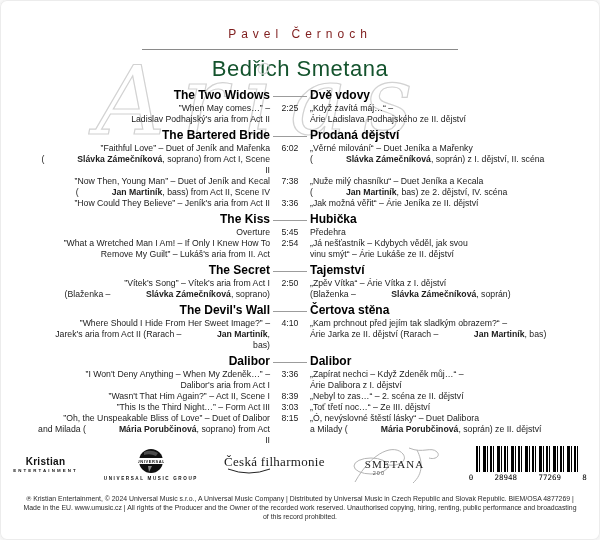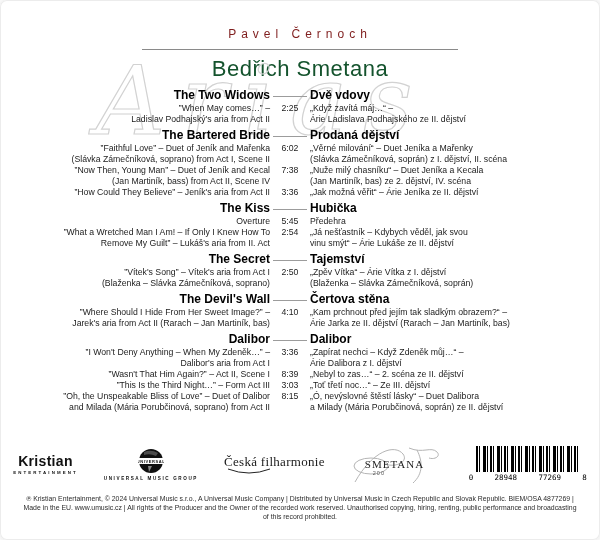--- a/index.html
+++ b/index.html
@@ -17,25 +17,25 @@
   
   .tracklist{ position:relative; width:524px; margin:6px auto 0 auto; }
   .row{ display:grid; grid-template-columns:232px 40px 252px; }
   .row .en{ text-align:right; white-space:pre-line; font-size:8.7px; line-height:11px; }
   .row .cz{ text-align:left;  white-space:pre-line; font-size:8.7px; line-height:11px; }
   .row .mid{ text-align:center; font-size:8.7px; line-height:11px; color:#1c1c1c; }
   .row.head{ margin-top:3px; }
   .row.head .en,.row.head .cz{ font-weight:bold; font-size:12px; line-height:15px; color:#000; white-space:nowrap; }
   .row.head .mid{ position:relative; }
   .dash{ position:absolute; left:3px; right:3px; top:8px; height:1px; background:#9c9c9c; }
-  .b{ font-weight:normal; }
+  .b{ font-weight:bold;padding-left:33px; }
   
   .logos{ position:absolute; left:0; right:0; top:444px; display:flex; align-items:center; justify-content:center; gap:26px; }
   .logo{ display:flex; flex-direction:column; align-items:center; }
-  .kristian-name{ font-weight:bold; font-size:14px; letter-spacing:.3px; color:#111; }
+  .kristian-name{ font-weight:bold; font-size:10px; letter-spacing:.3px; color:#111; }
   .kristian-sub{ font-weight:bold; font-size:4.4px; letter-spacing:2.1px; color:#111; margin-top:1px; }
   .umg-sub{ font-weight:bold; font-size:4.6px; letter-spacing:1.6px; color:#111; margin-top:2px; }
   .ceska-name{ font-family:"Liberation Serif", serif; font-size:13px; color:#1a1a1a; letter-spacing:.3px; }
   .ceska-arc{ margin-top:-2px; align-self:flex-start; margin-left:2px; }
   .smetana{ position:relative; width:92px; height:40px; }
   .smetana-name{ position:absolute; left:14px; top:14px; font-family:"Liberation Serif", serif; font-weight:normal; font-size:11px; letter-spacing:1px; color:#222; }
   .smetana-sub{ position:absolute; left:22px; top:26px; font-size:5.5px; color:#555; letter-spacing:1px; }
   .flourish{ position:absolute; left:0; top:0; }
   .barcode{ display:flex; flex-direction:column; width:118px; }
   .bars{ height:26px; margin:0 7px;

